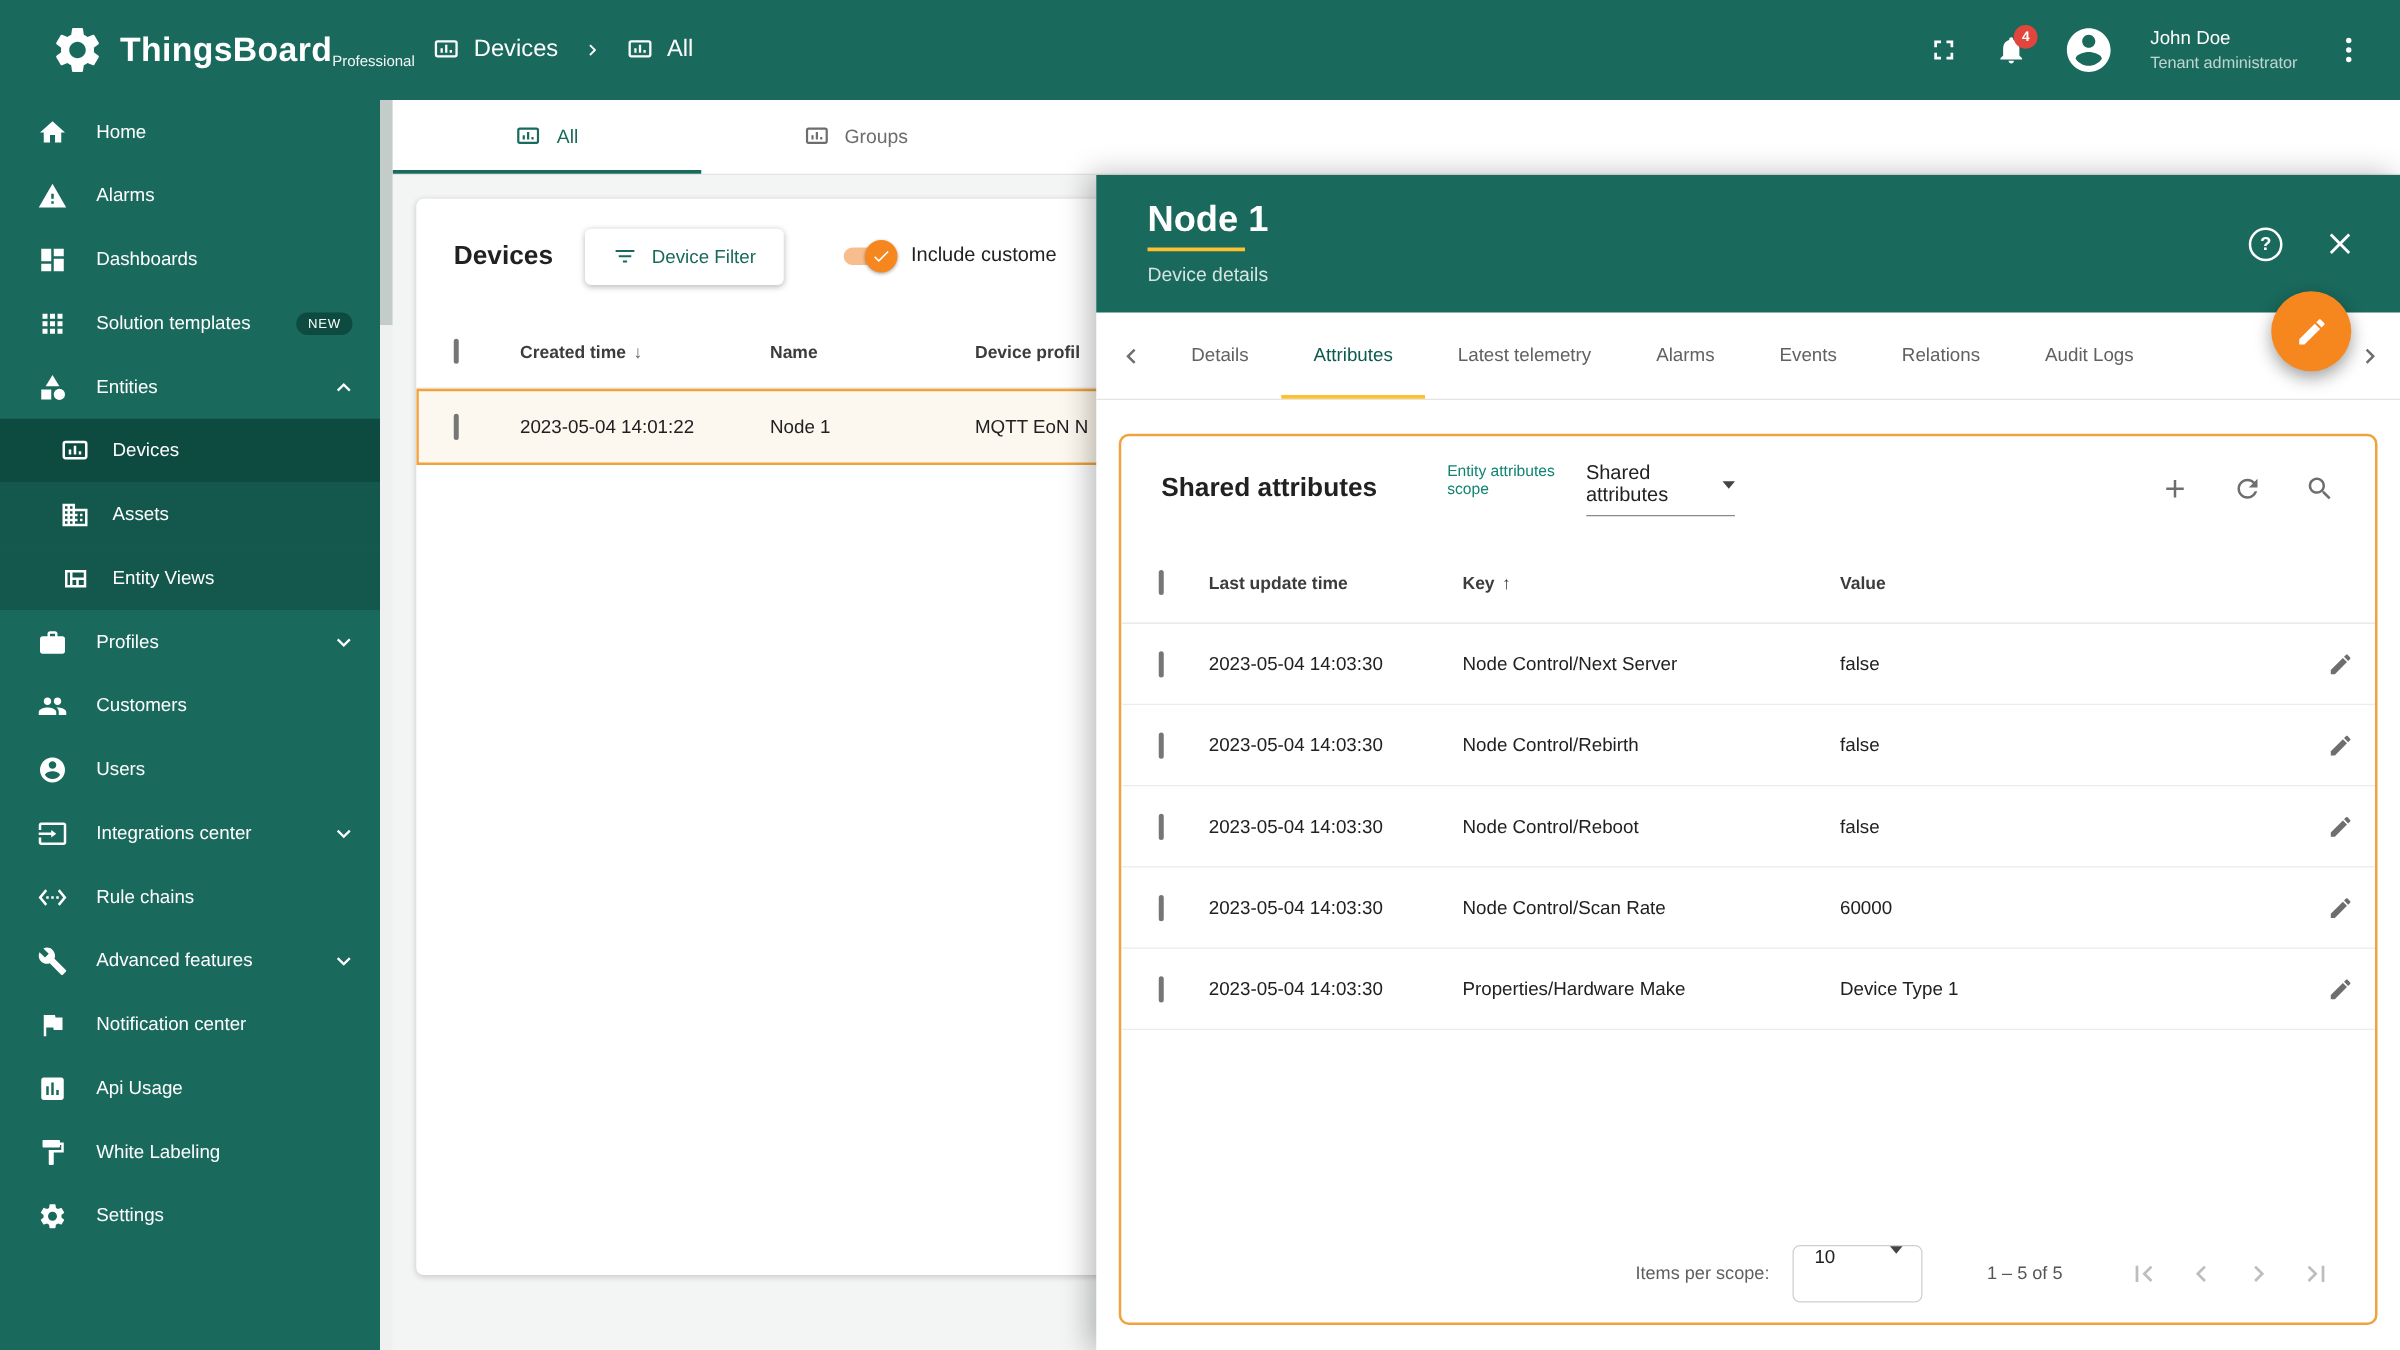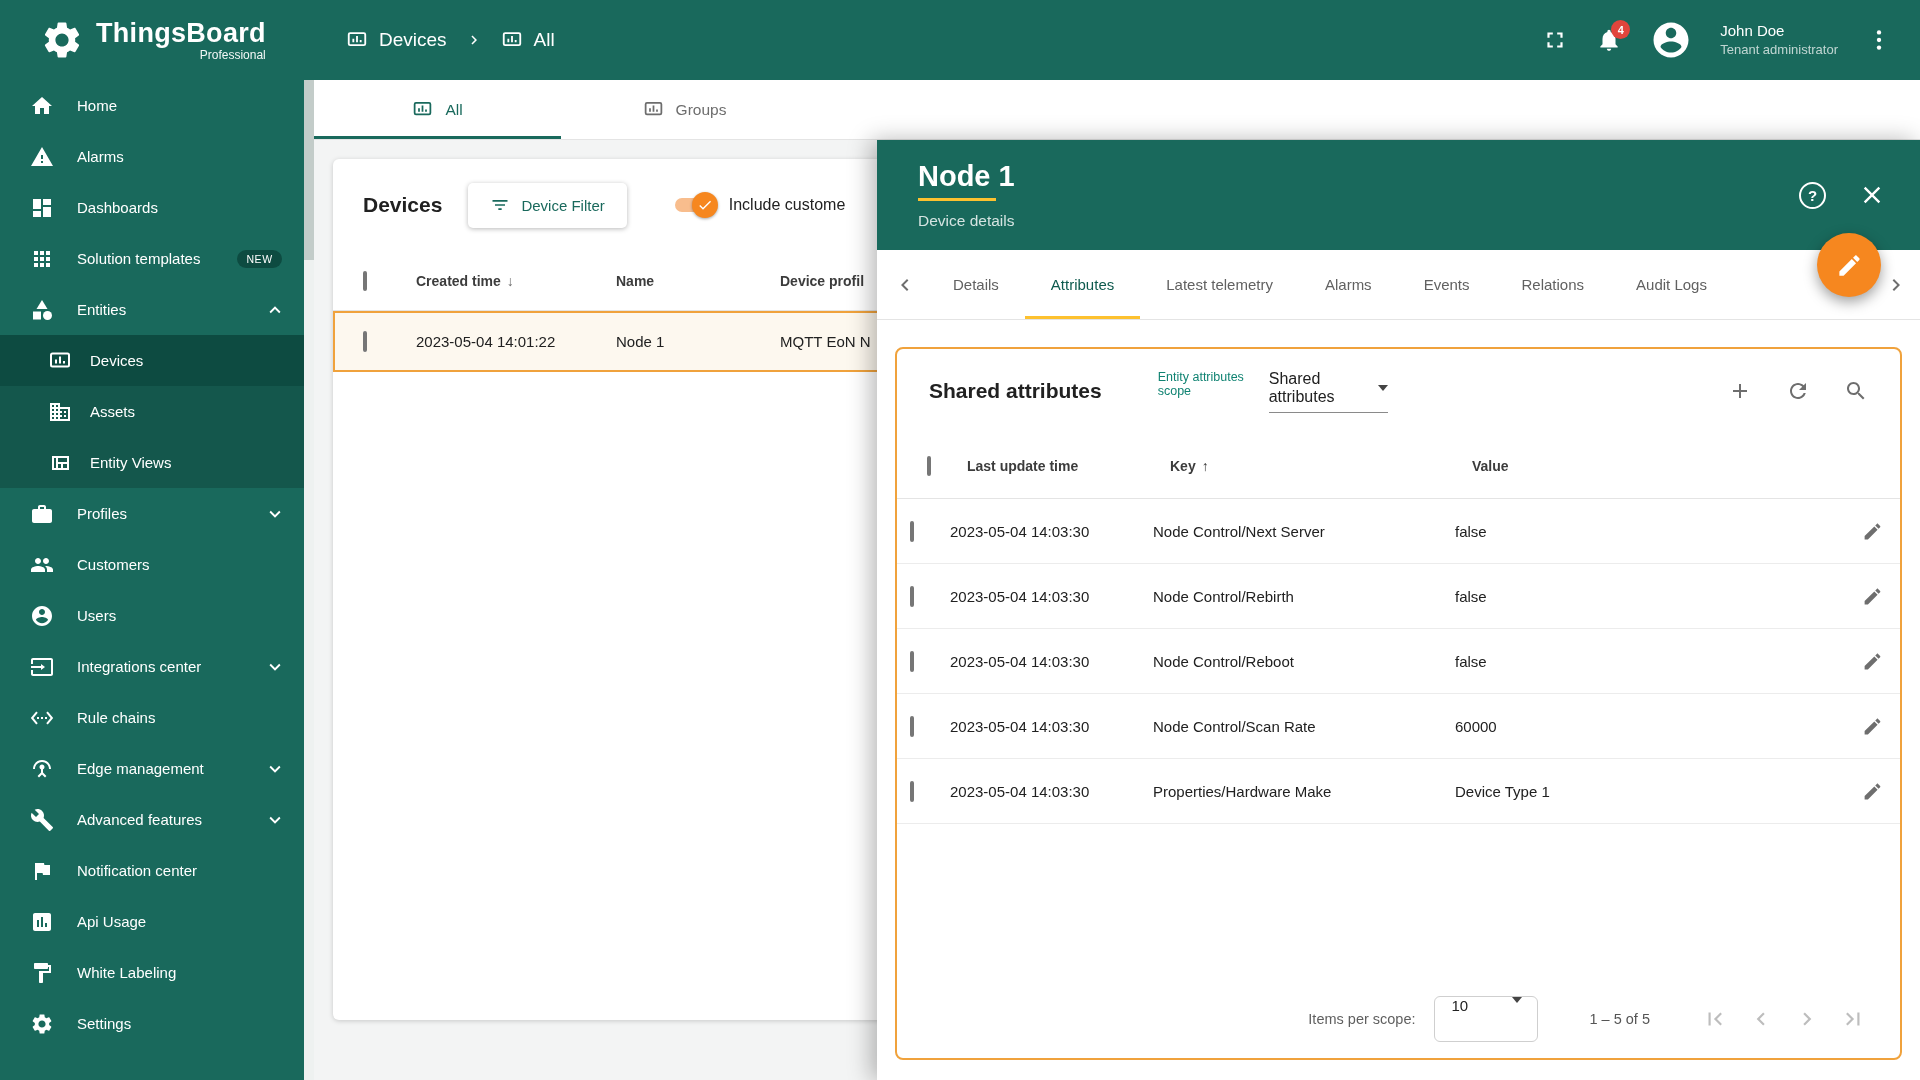--- a/index.html
+++ b/index.html
@@ -13,21 +13,21 @@
     --gray:#757575;
   }
   *{box-sizing:border-box;margin:0;padding:0}
   html,body{width:1920px;height:1080px;overflow:hidden}
   body{font-family:"Liberation Sans",sans-serif;background:#f3f4f4;position:relative;color:var(--txt)}
   svg{display:block}
 
   
   .topbar{position:absolute;top:0;left:0;right:0;height:80px;background:var(--teal);display:flex;align-items:center;color:#fff;z-index:30}
   .logo{width:304px;flex:0 0 304px;display:flex;align-items:center;gap:12px;padding-left:40px}
-  .logo-text{display:flex;flex-direction:column}
+  .logo-text{display:flex;}
   .logo-name{font-size:27px;font-weight:bold;letter-spacing:.3px}
   .logo-sub{font-size:12px;align-self:flex-end;margin-top:-1px;opacity:.95}
   .breadcrumb{display:flex;align-items:center;margin-left:42px;font-size:19px}
   .crumb{display:flex;align-items:center;gap:11px;cursor:pointer}
   .crumb svg{width:22px;height:22px}
   .crumb-sep{margin:0 18px;display:flex}
   .topbar-right{margin-left:auto;display:flex;align-items:center;gap:28px;padding-right:28px}
   .tb-icon{cursor:pointer;display:flex}
   .tb-icon svg{width:26px;height:26px;fill:#fff}
   .bell-wrap{position:relative;cursor:pointer}
@@ -105,21 +105,21 @@
   .scope{margin-left:56px;display:flex;flex-direction:row;width:230px;cursor:pointer}
   .scope-label{font-size:12.5px;color:#108372;margin-bottom:3px}
   .scope-select{display:flex;align-items:center;justify-content:space-between;border-bottom:1px solid #8a8a8a;padding-bottom:6px;font-size:16px}
   .caret{width:0;height:0;border-left:5px solid transparent;border-right:5px solid transparent;border-top:6px solid #444}
   .ac-icons{margin-left:auto;display:flex;gap:34px}
   .ac-icons .tool{cursor:pointer}
   .ac-icons svg{width:24px;height:24px;fill:#6e6e6e}
 
   .attr-head{display:flex;align-items:center;height:66px;padding-left:30px;border-bottom:1px solid #e4e4e4;font-size:14px;font-weight:bold;color:#3c3c3c;flex:0 0 auto}
   .a-check{width:40px}.a-time{width:203px}.a-key{width:302px}.a-value{flex:1}.a-edit{width:56px;display:flex;justify-content:center}
-  .attr-row{display:flex;align-items:center;height:65px;padding-left:13px;border-bottom:1px solid #ececec;font-size:15px;flex:0 0 auto}
+  .attr-row{display:flex;align-items:center;height:65px;padding-left:30px;border-bottom:1px solid #ececec;font-size:15px;flex:0 0 auto}
   .a-edit svg{width:21px;height:21px;fill:#6e6e6e;cursor:pointer}
 
   .ac-footer{margin-top:auto;display:flex;align-items:center;justify-content:flex-end;height:78px;padding-right:34px;font-size:14.5px;color:#5f5f5f;flex:0 0 auto}
   .ipp-select{margin-left:18px;width:104px;height:46px;border:1px solid #cfcfcf;border-radius:6px;display:flex;align-items:flex-start;justify-content:space-between;padding:0 15px 0 17px;color:var(--txt);font-size:15px;cursor:pointer}
   .range{margin-left:52px;color:#555}
   .pager{display:flex;margin-left:52px;gap:20px}
   .pager .pg{cursor:default}
   .pager svg{width:26px;height:26px;fill:#bdbdbd}
 </style>
 </head>
@@ -285,31 +285,20 @@
         <svg viewBox="0 0 24 24">
           <path d="M7.41 8.59L12 13.17l4.59-4.58L18 10l-6 6-6-6 1.41-1.41z"></path>
         </svg>
       </span>
   </div>
   <div class="side-item">
     <svg viewBox="0 0 24 24">
         <path d="M7.77 6.76L6.23 5.48.82 12l5.41 6.52 1.54-1.28L3.42 12l4.35-5.24zM7 13h2v-2H7v2zm10-2h-2v2h2v-2zm-6 2h2v-2h-2v2zm6.77-7.52l-1.54 1.28L20.58 12l-4.35 5.24 1.54 1.28L23.18 12l-5.41-6.52z"></path>
       </svg>
     <span>Rule chains</span>
-  </div>
-  <div class="side-item">
-    <svg viewBox="0 0 24 24">
-        <path d="M12 5c3.87 0 7 3.13 7 7h2c0-4.97-4.03-9-9-9S3 7.03 3 12h2c0-3.87 3.13-7 7-7zm1 7.29c.88-.39 1.5-1.26 1.5-2.29 0-1.38-1.12-2.5-2.5-2.5S9.5 8.62 9.5 10c0 1.02.62 1.9 1.5 2.29v3.3L7.59 19 9 20.41l3-3 3 3L16.41 19 13 15.59v-3.3z"></path>
-      </svg>
-    <span>Edge management</span>
-    <span class="chev">
-        <svg viewBox="0 0 24 24">
-          <path d="M7.41 8.59L12 13.17l4.59-4.58L18 10l-6 6-6-6 1.41-1.41z"></path>
-        </svg>
-      </span>
   </div>
   <div class="side-item">
     <svg viewBox="0 0 24 24">
         <path d="M22.7 19l-9.1-9.1c.9-2.3.4-5-1.5-6.9-2-2-5-2.4-7.4-1.3L9 6 6 9 1.6 4.7C.4 7.1.9 10.1 2.9 12.1c1.9 1.9 4.6 2.4 6.9 1.5l9.1 9.1c.4.4 1 .4 1.4 0l2.3-2.3c.5-.4.5-1.1.1-1.4z"></path>
       </svg>
     <span>Advanced features</span>
     <span class="chev">
         <svg viewBox="0 0 24 24">
           <path d="M7.41 8.59L12 13.17l4.59-4.58L18 10l-6 6-6-6 1.41-1.41z"></path>
         </svg>

